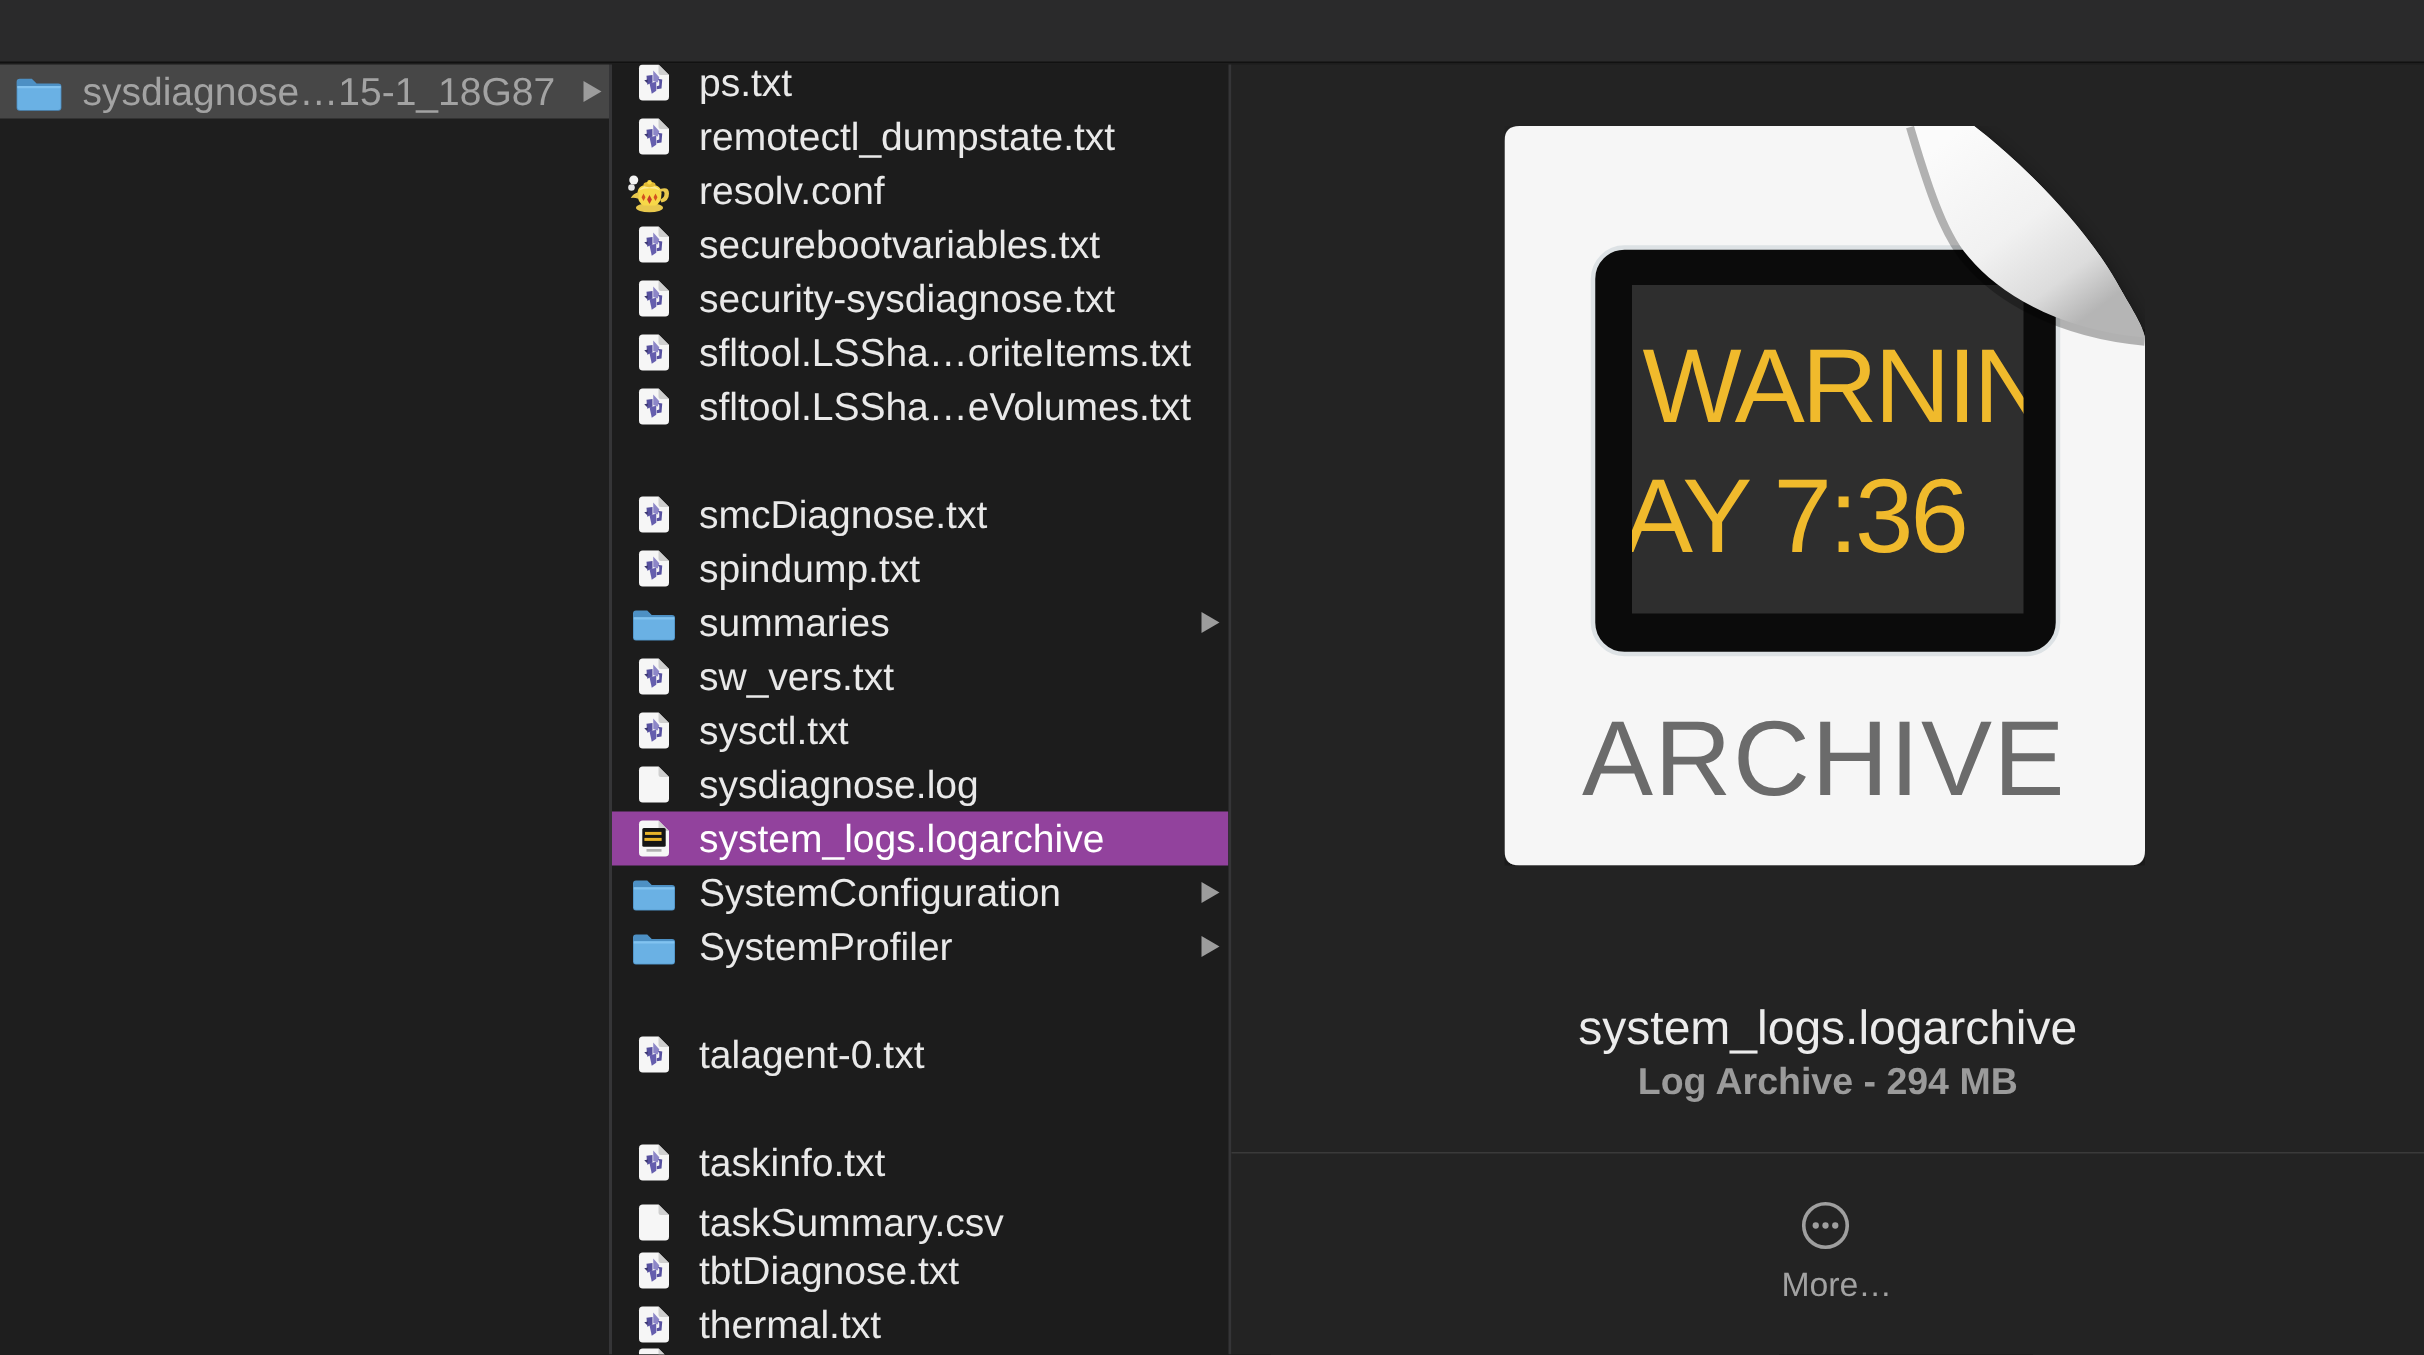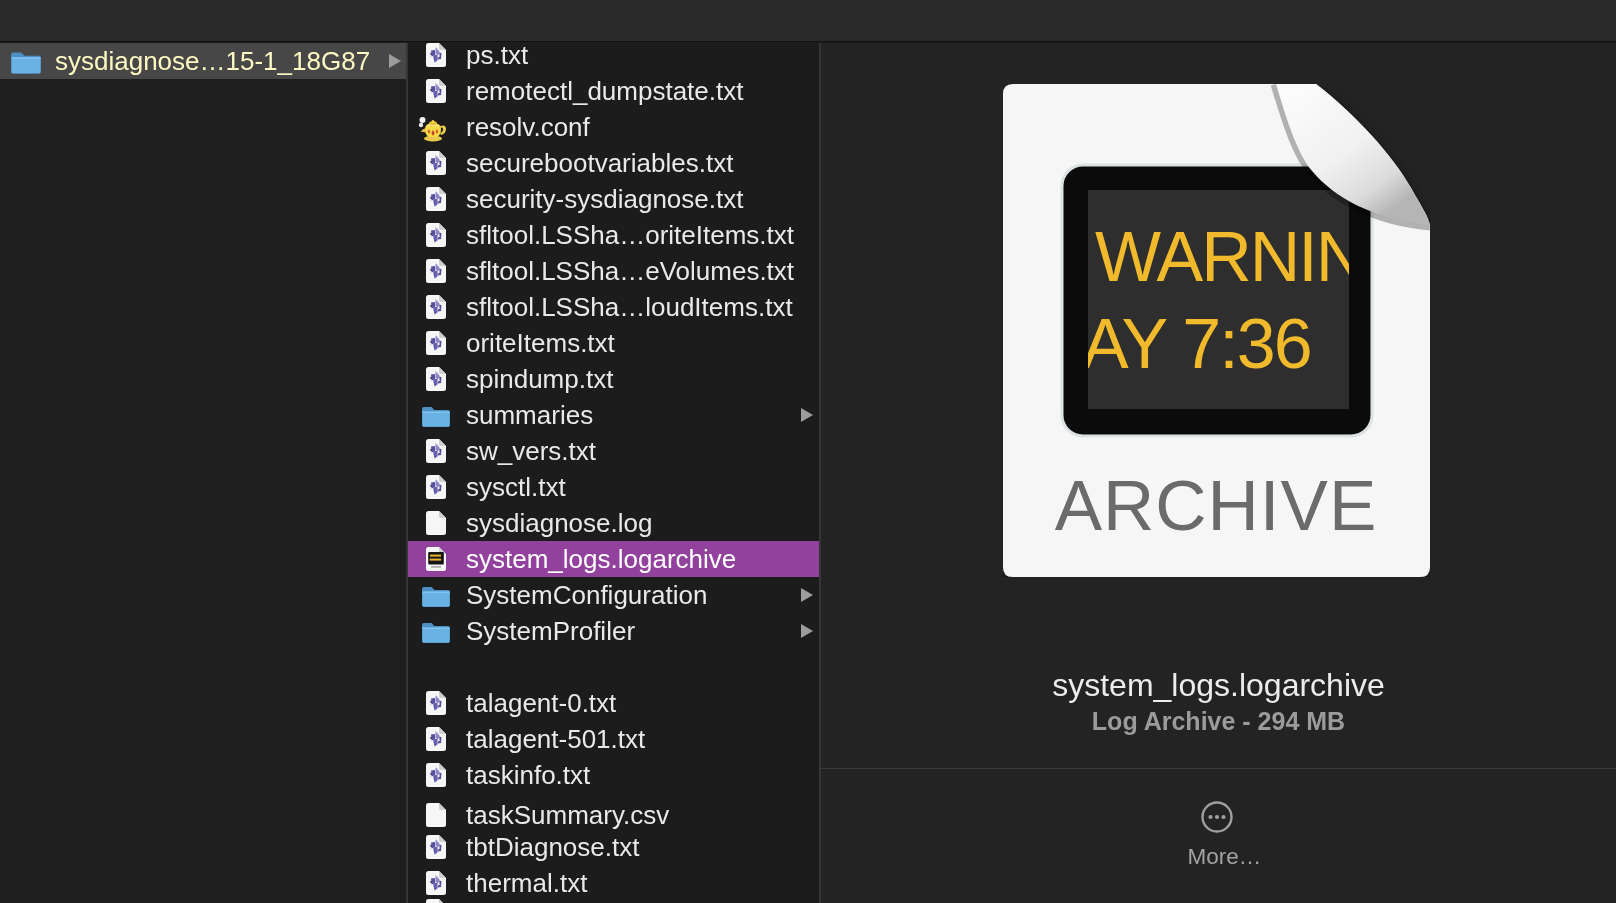--- a/index.html
+++ b/index.html
@@ -19,21 +19,21 @@
   .row .icf { position:absolute; left:13px; top:5px; }
   .row .icl { position:absolute; left:10px; top:5px; }
   .row .lbl { position:absolute; left:58px; top:0; line-height:36px; font-size:26px;
     color:#e9e9e9; white-space:nowrap; }
   .row.sel { background:#92429d; }
   .row.sel .lbl { color:#ffffff; }
   .row .arr { position:absolute; right:6px; top:11px; width:0; height:0;
     border-left:12px solid #9c9c9c; border-top:7px solid transparent; border-bottom:7px solid transparent; }
 
   #leftsel { position:absolute; left:0; top:43px; width:406px; height:36px; background:#474747; }
-  #leftsel .lbl { position:absolute; left:55px; top:0; line-height:36px; font-size:26px; color:#fef9c3; white-space:nowrap; }
+  #leftsel .lbl { position:absolute; left:55px; top:0; line-height:36px; font-size:26px; color:#a3a3a3; white-space:nowrap; }
   #leftsel .arr { position:absolute; left:389px; top:11px; width:0; height:0;
     border-left:12px solid #9c9c9c; border-top:7px solid transparent; border-bottom:7px solid transparent; }
 
   #bigicon { position:absolute; left:1003px; top:84px; }
   #fname { position:absolute; left:821px; top:670px; width:795px; text-align:center;
     font-size:32px; line-height:30px; color:#ececec; }
   #fmeta { position:absolute; left:821px; top:710px; width:795px; text-align:center;
     font-size:25px; line-height:23px; font-weight:bold; color:#9b9b9b; }
   #sep { position:absolute; left:821px; top:768px; width:795px; height:1px; background:#3a3a3a; }
   #moreic { position:absolute; left:1201px; top:801px; }
@@ -128,31 +128,25 @@
           <use href="#ictxt"></use>
         </svg>
         <span class="lbl">sfltool.LSSha…oriteItems.txt</span>
       </div>
 <div class="row" style="top:210px">
         <svg class="ic" width="22" height="26" viewBox="0 0 22 26">
           <use href="#ictxt"></use>
         </svg>
         <span class="lbl">sfltool.LSSha…eVolumes.txt</span>
       </div>
-<div class="row" style="top:246px">
-        <svg class="ic" width="22" height="26" viewBox="0 0 22 26">
-          <use href="#ictxt"></use>
-        </svg>
-        <span class="lbl">sfltool.LSSha…loudItems.txt</span>
-      </div>
 <div class="row" style="top:282px">
         <svg class="ic" width="22" height="26" viewBox="0 0 22 26">
           <use href="#ictxt"></use>
         </svg>
-        <span class="lbl">oriteItems.txt</span>
+        <span class="lbl">smcDiagnose.txt</span>
       </div>
 <div class="row" style="top:354px">
         <svg class="icf" width="30" height="26" viewBox="0 0 30 26">
           <use href="#icfolder"></use>
         </svg>
         <span class="lbl">summaries</span>
         <span class="arr"></span>
       </div>
 <div class="row" style="top:318px">
         <svg class="ic" width="22" height="26" viewBox="0 0 22 26">
@@ -196,26 +190,20 @@
           <use href="#icfolder"></use>
         </svg>
         <span class="lbl">SystemProfiler</span>
         <span class="arr"></span>
       </div>
 <div class="row" style="top:642px">
         <svg class="ic" width="22" height="26" viewBox="0 0 22 26">
           <use href="#ictxt"></use>
         </svg>
         <span class="lbl">talagent-0.txt</span>
-      </div>
-<div class="row" style="top:678px">
-        <svg class="ic" width="22" height="26" viewBox="0 0 22 26">
-          <use href="#ictxt"></use>
-        </svg>
-        <span class="lbl">talagent-501.txt</span>
       </div>
 <div class="row" style="top:714px">
         <svg class="ic" width="22" height="26" viewBox="0 0 22 26">
           <use href="#ictxt"></use>
         </svg>
         <span class="lbl">taskinfo.txt</span>
       </div>
 <div class="row" style="top:754px">
         <svg class="ic" width="22" height="26" viewBox="0 0 22 26">
           <use href="#icplain"></use>

